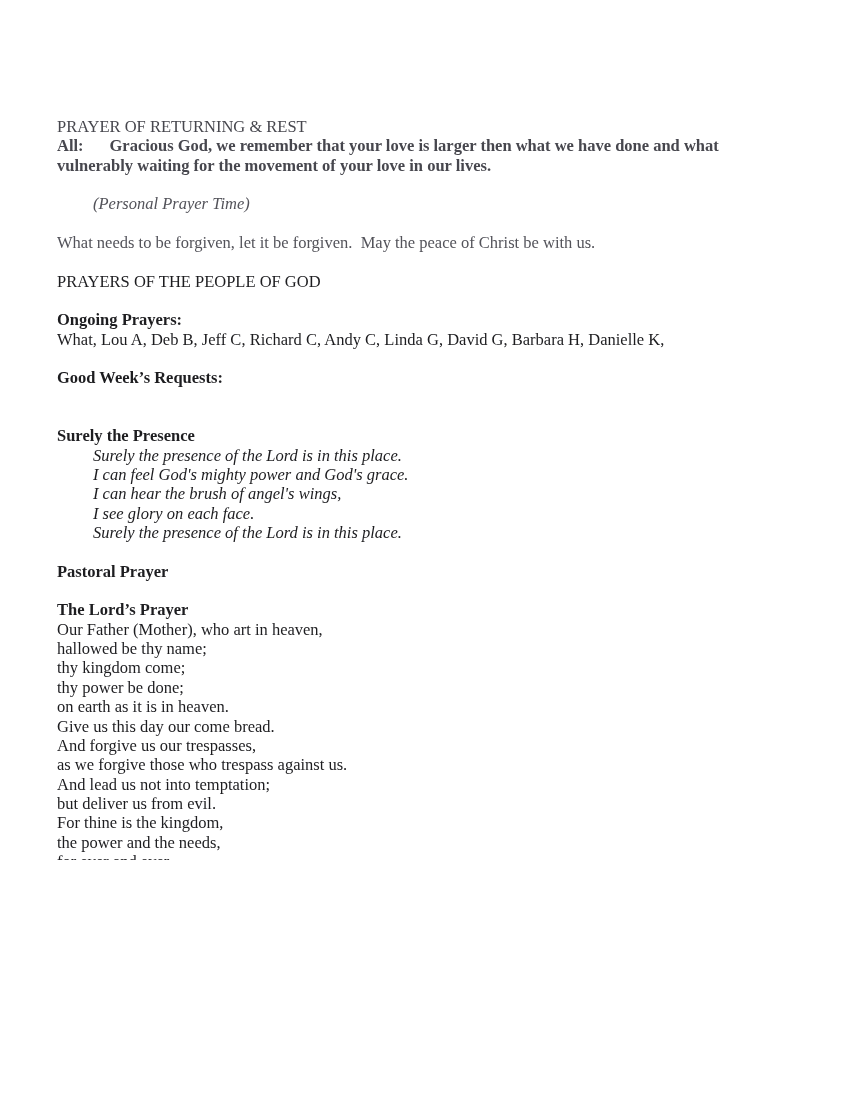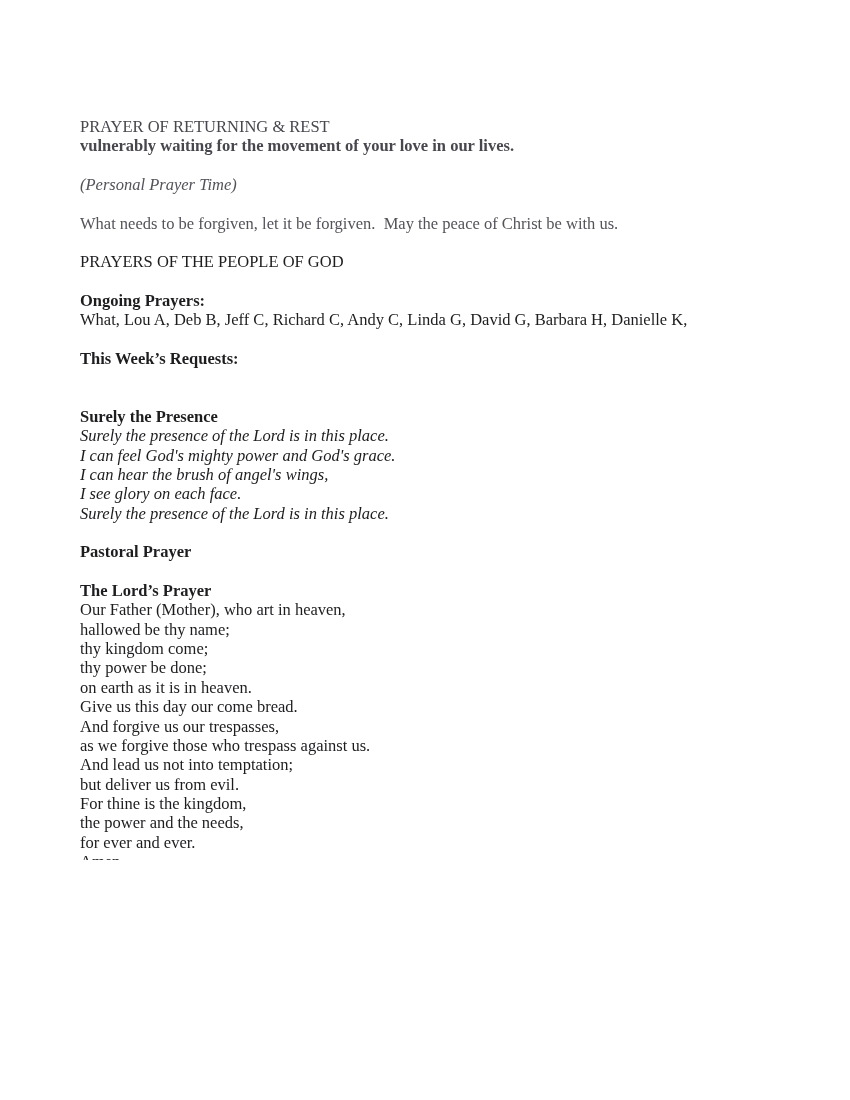--- a/index.html
+++ b/index.html
@@ -2,42 +2,43 @@
 <html><head>
 <meta charset="utf-8">
 <style>
   html, body { margin: 0; padding: 0; background: #ffffff; }
   .page {
     position: relative;
     width: 850px;
     height: 860px;
     background: #ffffff;
     box-sizing: border-box;
-    padding: 117px 70px 0 80px;
+    padding: 117px 70px 0 57px;
     font-family: "Liberation Serif", "DejaVu Serif", serif;
     font-size: 16.5px;
     line-height: 19.34px;
     color: #1d1d20;
     overflow: hidden;
   }
   .line { white-space: pre; min-height: 19.34px; }
   .blank { height: 19.34px; }
   .bold { font-weight: bold; }
-  .italic { font-style: italic; }
+  .italic { font-style: italic; margin-left: 36px; }
   .gray { color: #47474e; }
   .muted { color: #53535a; }
   .all-label { display: inline-block; width: 52.5px; font-weight: bold; }
 </style>
 </head>
 <body>
 
 <div class="page">
 
   <div class="line gray">PRAYER OF RETURNING &amp; REST</div>
 
+  <div class="line bold gray"><span class="all-label">All:</span><span>Gracious God, we remember that your love is larger then what we have done and what</span></div>
   <div class="line bold gray">vulnerably waiting for the movement of your love in our lives.</div>
 
   <div class="blank"></div>
 
   <div class="line italic muted">(Personal Prayer Time)</div>
 
   <div class="blank"></div>
 
   <div class="line muted">What needs to be forgiven, let it be forgiven.  May the peace of Christ be with us.</div>
 
@@ -45,21 +46,21 @@
 
   <div class="line">PRAYERS OF THE PEOPLE OF GOD</div>
 
   <div class="blank"></div>
 
   <div class="line bold">Ongoing Prayers:</div>
   <div class="line">What, Lou A, Deb B, Jeff C, Richard C, Andy C, Linda G, David G, Barbara H, Danielle K,</div>
 
   <div class="blank"></div>
 
-  <div class="line bold">This Week’s Requests:</div>
+  <div class="line bold">Good Week’s Requests:</div>
 
   <div class="blank"></div>
   <div class="blank"></div>
 
   <div class="line bold">Surely the Presence</div>
   <div class="line italic">Surely the presence of the Lord is in this place.</div>
   <div class="line italic">I can feel God's mighty power and God's grace.</div>
   <div class="line italic">I can hear the brush of angel's wings,</div>
   <div class="line italic">I see glory on each face.</div>
   <div class="line italic">Surely the presence of the Lord is in this place.</div>

